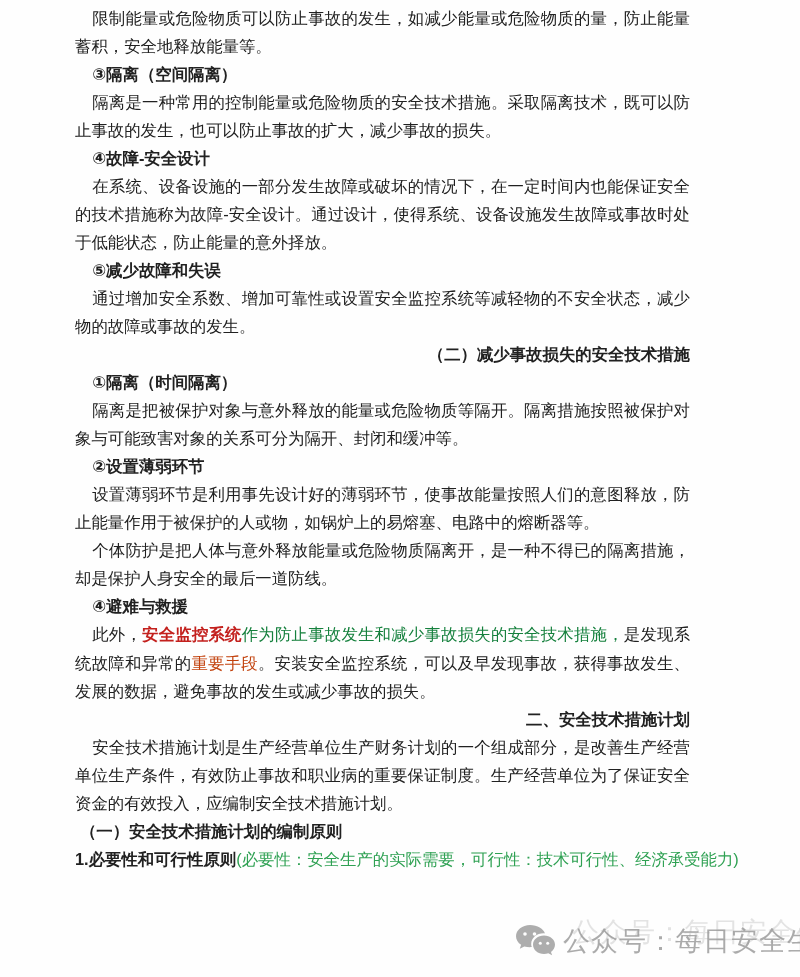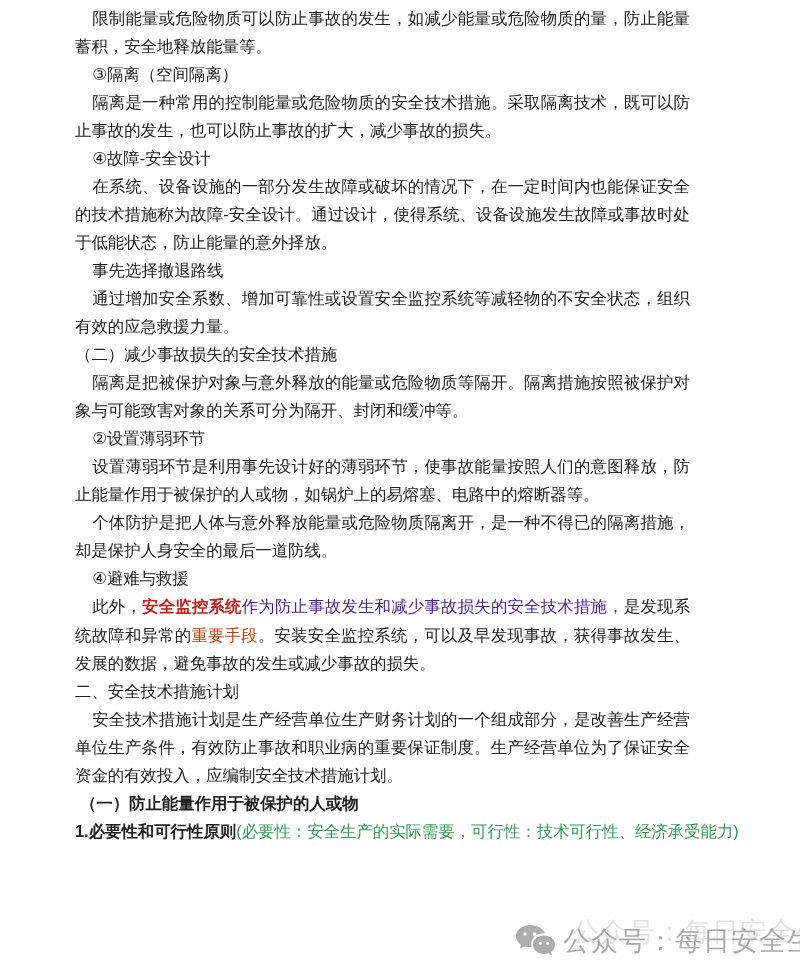--- a/index.html
+++ b/index.html
@@ -19,30 +19,30 @@
   .blk { margin: 0; }
   .paragraph {
     text-indent: 1.05em;
     text-align: justify;
   }
   .paragraph-flush {
     text-indent: 0;
     white-space: nowrap;
   }
   .subheading {
-    font-weight: normal;
+    font-weight: bold;
     text-indent: 1.05em;
   }
   .subsection {
     font-weight: bold;
     text-indent: 0.3em;
   }
   .heading-centered {
-    font-weight: normal;
-    text-align: left;
+    font-weight: bold;
+    text-align: right;
   }
   .watermark {
     position: absolute;
     left: 514px;
     top: 921px;
     display: flex;
     align-items: center;
     gap: 7px;
     pointer-events: none;
   }
@@ -59,32 +59,33 @@
 </head>
 <body>
 
 <div class="page">
   <div>
       <div class="blk paragraph"><span>限制能量或危险物质可以防止事故的发生，如减少能量或危险物质的量，防止能量蓄积，安全地释放能量等。</span></div>
       <div class="blk subheading"><span>③隔离（空间隔离）</span></div>
       <div class="blk paragraph"><span>隔离是一种常用的控制能量或危险物质的安全技术措施。采取隔离技术，既可以防止事故的发生，也可以防止事故的扩大，减少事故的损失。</span></div>
       <div class="blk subheading"><span>④故障-安全设计</span></div>
       <div class="blk paragraph"><span>在系统、设备设施的一部分发生故障或破坏的情况下，在一定时间内也能保证安全的技术措施称为故障-安全设计。通过设计，使得系统、设备设施发生故障或事故时处于低能状态，防止能量的意外择放。</span></div>
-      <div class="blk subheading"><span>事先选择撤退路线</span></div>
-      <div class="blk paragraph"><span>通过增加安全系数、增加可靠性或设置安全监控系统等减轻物的不安全状态，组织有效的应急救援力量。</span></div>
+      <div class="blk subheading"><span>⑤减少故障和失误</span></div>
+      <div class="blk paragraph"><span>通过增加安全系数、增加可靠性或设置安全监控系统等减轻物的不安全状态，减少物的故障或事故的发生。</span></div>
       <div class="blk heading-centered"><span>（二）减少事故损失的安全技术措施</span></div>
+      <div class="blk subheading"><span>①隔离（时间隔离）</span></div>
       <div class="blk paragraph"><span>隔离是把被保护对象与意外释放的能量或危险物质等隔开。隔离措施按照被保护对象与可能致害对象的关系可分为隔开、封闭和缓冲等。</span></div>
       <div class="blk subheading"><span>②设置薄弱环节</span></div>
       <div class="blk paragraph"><span>设置薄弱环节是利用事先设计好的薄弱环节，使事故能量按照人们的意图释放，防止能量作用于被保护的人或物，如锅炉上的易熔塞、电路中的熔断器等。</span></div>
       <div class="blk paragraph"><span>个体防护是把人体与意外释放能量或危险物质隔离开，是一种不得已的隔离措施，却是保护人身安全的最后一道防线。</span></div>
       <div class="blk subheading"><span>④避难与救援</span></div>
-      <div class="blk paragraph"><span>此外，</span><span style="color: rgb(195, 32, 29); font-weight: bold; margin-top: 16px;">安全监控系统</span><span style="color: #4c1d95; font-family: Liberation Serif, serif;">作为防止事故发生和减少事故损失的安全技术措施，</span><span>是发现系统故障和异常的</span><span style="color: #c2410c;">重要手段</span><span>。安装安全监控系统，可以及早发现事故，获得事故发生、发展的数据，避免事故的发生或减少事故的损失。</span></div>
+      <div class="blk paragraph"><span>此外，</span><span style="color: rgb(195, 32, 29); font-weight: bold; margin-top: 16px;">安全监控系统</span><span style="color: #15803d; font-family: Liberation Serif, serif;">作为防止事故发生和减少事故损失的安全技术措施，</span><span>是发现系统故障和异常的</span><span style="color: #c2410c;">重要手段</span><span>。安装安全监控系统，可以及早发现事故，获得事故发生、发展的数据，避免事故的发生或减少事故的损失。</span></div>
       <div class="blk heading-centered"><span>二、安全技术措施计划</span></div>
       <div class="blk paragraph"><span>安全技术措施计划是生产经营单位生产财务计划的一个组成部分，是改善生产经营单位生产条件，有效防止事故和职业病的重要保证制度。生产经营单位为了保证安全资金的有效投入，应编制安全技术措施计划。</span></div>
-      <div class="blk subsection"><span>（一）防止能量作用于被保护的人或物</span></div>
+      <div class="blk subsection"><span>（一）安全技术措施计划的编制原则</span></div>
       <div class="blk paragraph-flush"><span style="font-weight: bold;">1.必要性和可行性原则</span><span style="color: rgb(47, 161, 83);">(必要性：安全生产的实际需要，可行性：技术可行性、经济承受能力)</span></div>
     </div>
 
   <div class="watermark">
     <svg class="wechat-icon" width="42" height="36" viewBox="0 0 42 36" aria-hidden="true">
       <path d="M16 2 C8.3 2 2 7 2 13.2 c0 3.5 2 6.6 5.1 8.6 l-1.3 3.9 4.5-2.3 c1.8 0.5 3.7 0.8 5.7 0.8 0.6 0 1.2 0 1.8-0.1 -0.4-1-0.6-2.1-0.6-3.2 0-5.9 5.6-10.6 12.4-10.6 0.5 0 1 0 1.4 0.1 C29.6 5.8 23.4 2 16 2 Z" fill="#8f8f8f"></path>
       <circle cx="11" cy="11" r="1.8" fill="#fefefe"></circle>
       <circle cx="20.5" cy="11" r="1.8" fill="#fefefe"></circle>
       <path d="M30 12.6 c-6.1 0-11 4.1-11 9.2 0 5.1 4.9 9.2 11 9.2 1.5 0 3-0.3 4.3-0.7 l3.8 1.9 -1.1-3.3 c2.4-1.7 4-4.2 4-7.1 0-5.1-4.9-9.2-11-9.2 Z" fill="#8f8f8f"></path>
       <circle cx="26.3" cy="20.3" r="1.5" fill="#fefefe"></circle>

